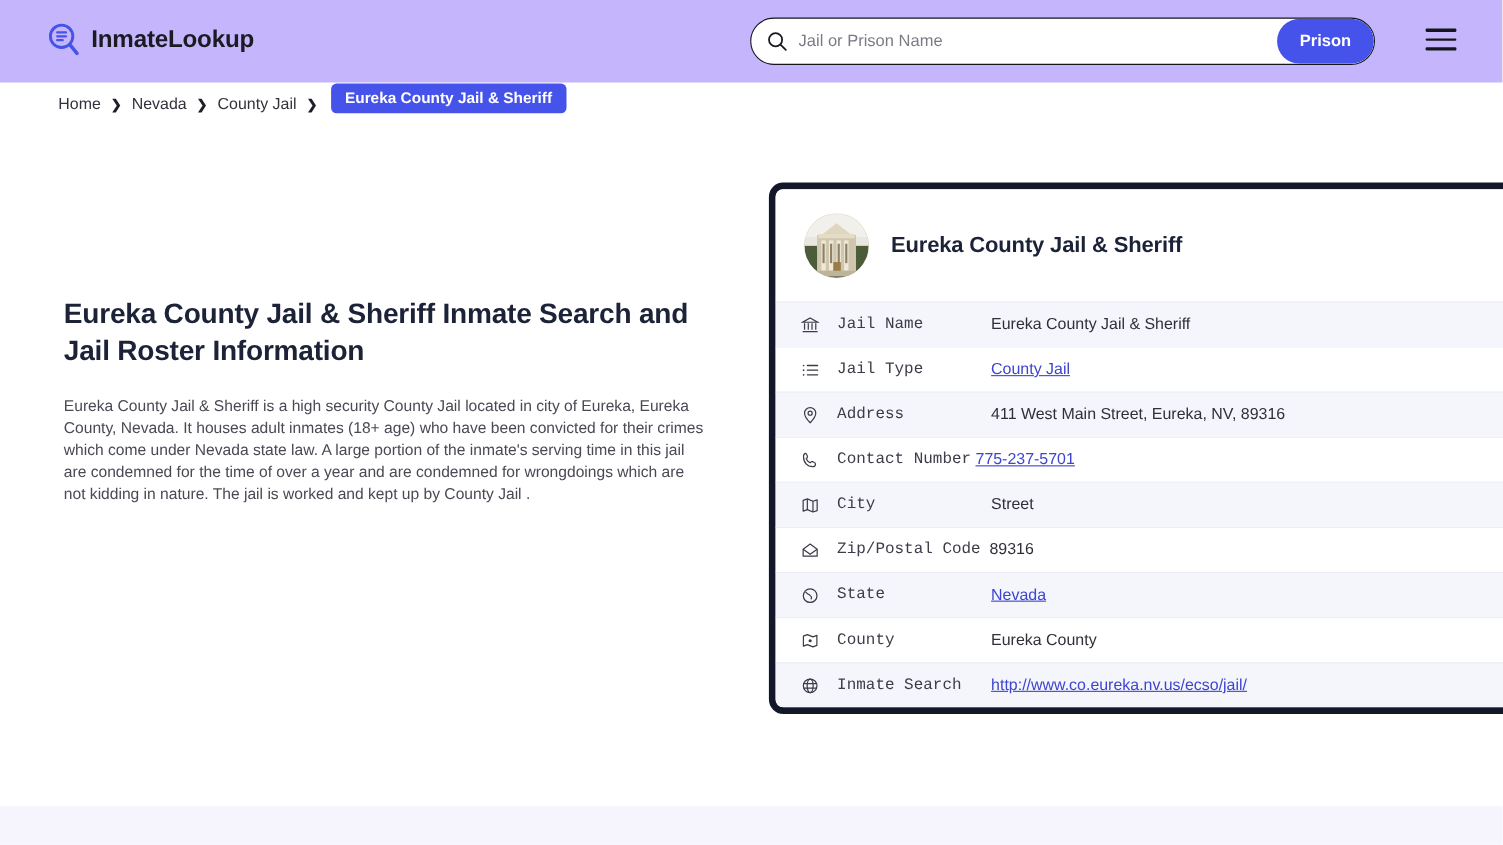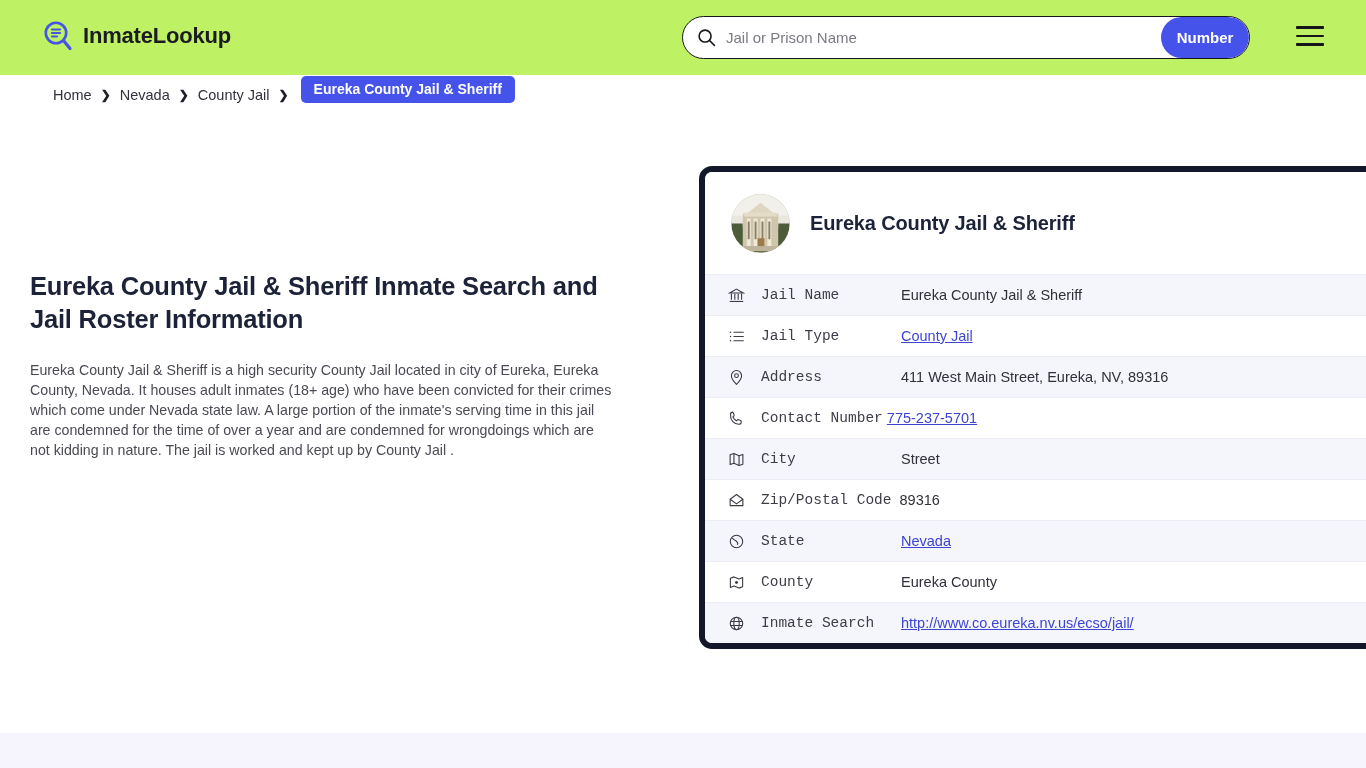--- a/index.html
+++ b/index.html
@@ -8,21 +8,21 @@
     width: 1366px; height: 768px;
     overflow: hidden;
     background: #ffffff;
     font-family: "Liberation Sans", sans-serif;
   }
 
   
   .header {
     position: relative;
     height: 75px;
-    background: #bef264;
+    background: #c4b5fd;
     display: flex;
     align-items: center;
   }
   .brand {
     position: absolute;
     left: 42px; top: 20px;
     display: flex; align-items: center; gap: 9px;
     text-decoration: none;
   }
   .brand-mark { width: 32px; height: 32px; position: relative; flex: none; }
@@ -108,21 +108,21 @@
     font-size: 14px;
     border-radius: 5px;
     padding: 5px 13px 6px;
     white-space: nowrap;
     margin-left: 3px;
   }
 
   
   .left {
     position: absolute;
-    left: 30px; top: 270px;
+    left: 58px; top: 270px;
     width: 590px;
   }
   .page-title {
     margin: 0 0 24px 0;
     font-size: 25.5px;
     line-height: 33px;
     font-weight: 700;
     color: #1c2237;
     letter-spacing: -0.2px;
   }
@@ -227,21 +227,21 @@
   </a>
 
   <div class="searchwrap">
     <span class="search-icon">
       <svg viewBox="0 0 20 20" width="19" height="19">
         <circle cx="8.5" cy="8.5" r="6.3" fill="none" stroke="#18181f" stroke-width="1.7"></circle>
         <line x1="13.2" y1="13.2" x2="18.3" y2="18.3" stroke="#18181f" stroke-width="1.7" stroke-linecap="round"></line>
       </svg>
     </span>
     <input class="search-input" type="text" placeholder="Jail or Prison Name" style="">
-    <button class="search-btn">Number</button>
+    <button class="search-btn">Prison</button>
   </div>
 
   <div class="hamburger">
     <span></span>
       <span></span>
       <span></span>
   </div>
 </div>
 
 <nav class="breadcrumb">

